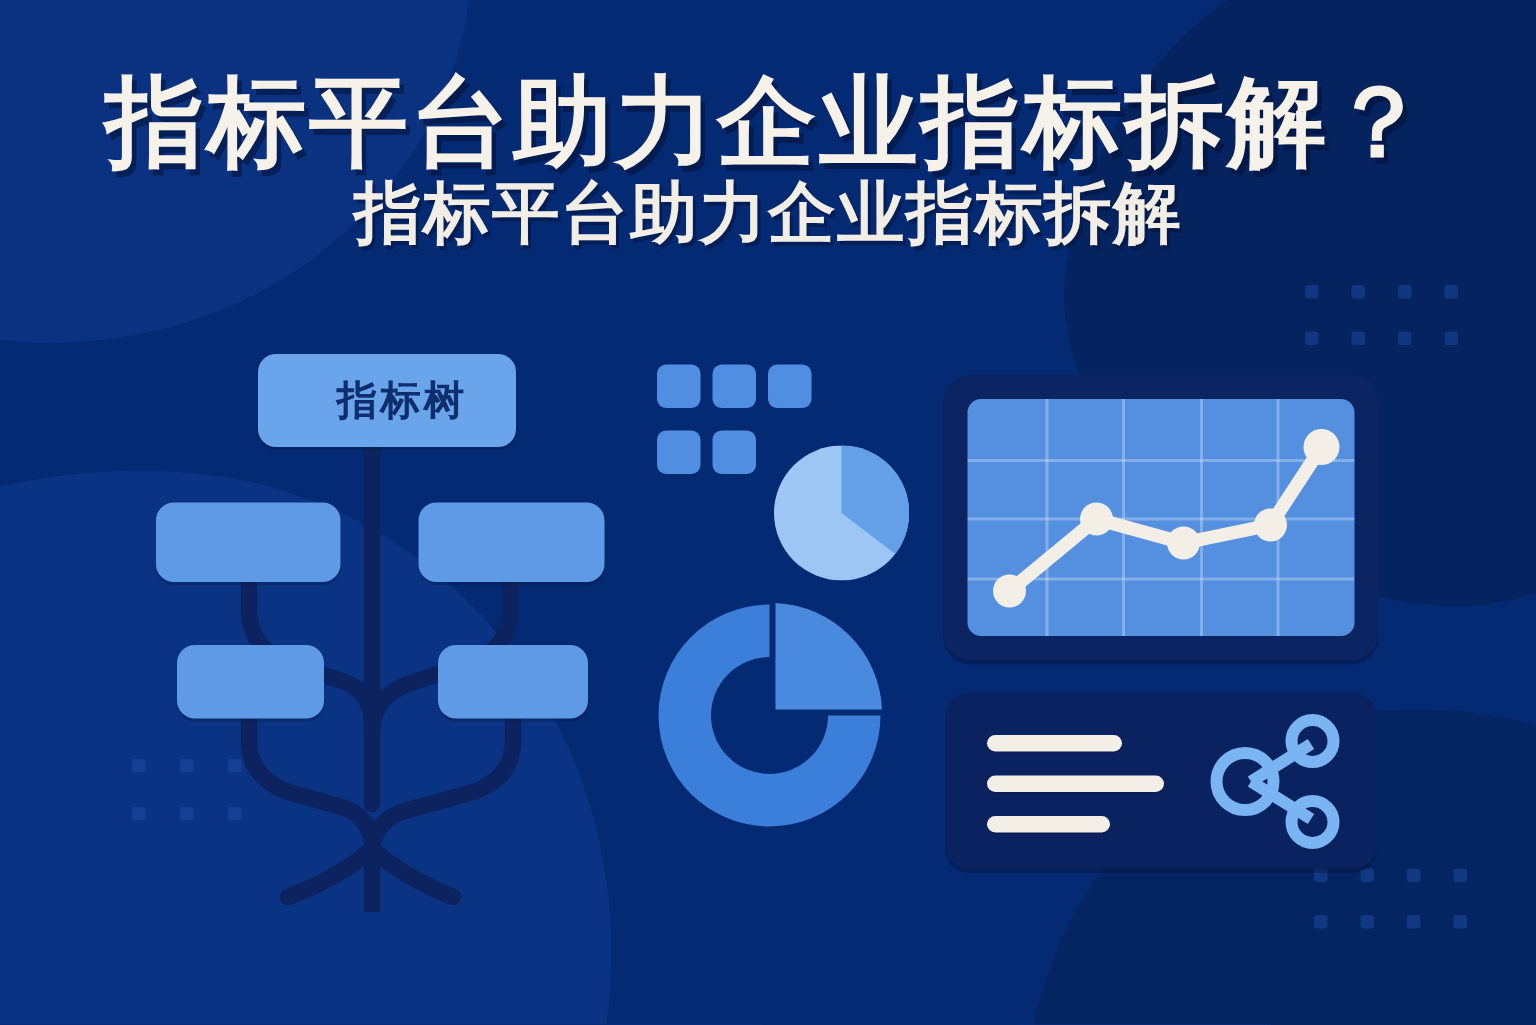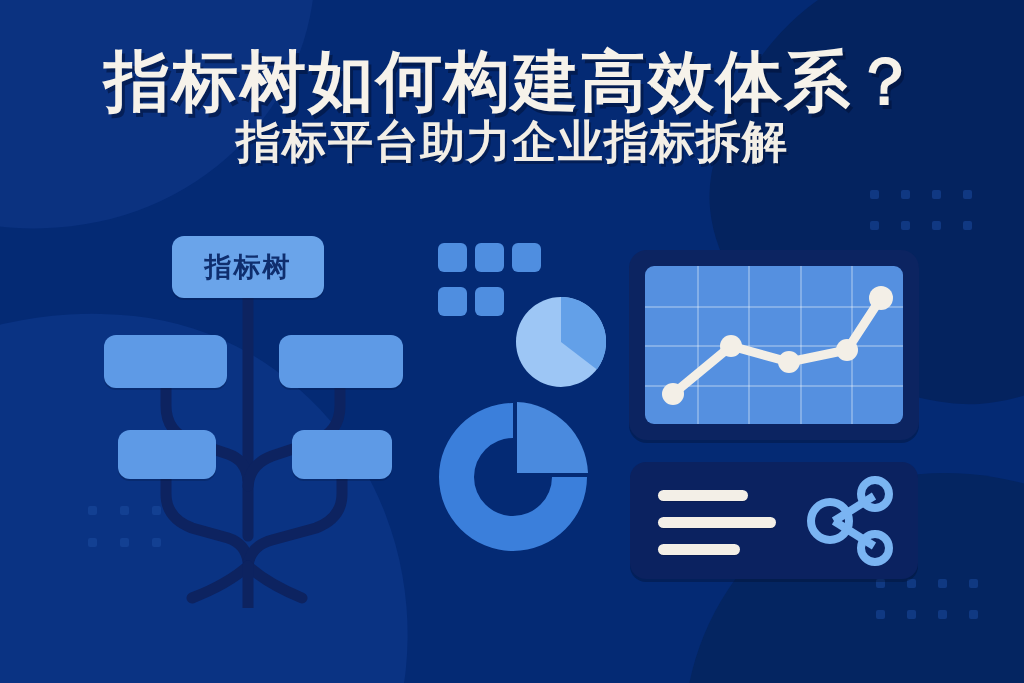--- a/index.html
+++ b/index.html
@@ -67,21 +67,21 @@
   
   .tree{position:absolute;left:96px;top:236px;width:330px;height:372px;}
   .tree svg{position:absolute;left:0;top:0;}
   .node{
     position:absolute;background:#5e9ae6;border-radius:12px;
     box-shadow:0 2px 0 rgba(3,20,56,.25);
   }
   .node.root{
     left:76px;top:0;width:152px;height:62px;background:#6aa4ea;
     display:flex;align-items:center;justify-content:center;
-    font-size:27px;font-weight:bold;color:#0f2e6e;letter-spacing:2px;
+    font-size:27px;font-weight:bold;color:#0f2e6e;letter-spacing:2px;padding-left:20px;
   }
   .node.l1{left:8px;top:99px;width:123px;height:53px;}
   .node.r1{left:183px;top:99px;width:124px;height:53px;}
   .node.l2{left:22px;top:194px;width:98px;height:49px;}
   .node.r2{left:196px;top:194px;width:100px;height:49px;}
 
   
   .squares{position:absolute;left:438px;top:243px;width:104px;height:80px;}
   .squares b{position:absolute;display:block;width:29px;height:29px;border-radius:6px;background:#4f8ee0;}
   .squares b:nth-child(1){left:0;top:0;}
@@ -157,21 +157,21 @@
       <i></i>
       <i></i>
       <i></i>
       <i></i>
       <i></i>
       <i></i>
       <i></i>
   </div>
 
   <div class="headings">
-    <div class="title">指标树如何构建高效体系？</div>
+    <div class="title">指标平台助力企业指标拆解？</div>
     <div class="subtitle">指标平台助力企业指标拆解</div>
   </div>
 
   <div class="illus">
 
     <div class="tree">
       <svg width="330" height="372" viewBox="0 0 330 372">
         <g fill="none" stroke="#0d2360" stroke-width="11" stroke-linecap="round">
 
           <path d="M152 58 L152 300"></path>

